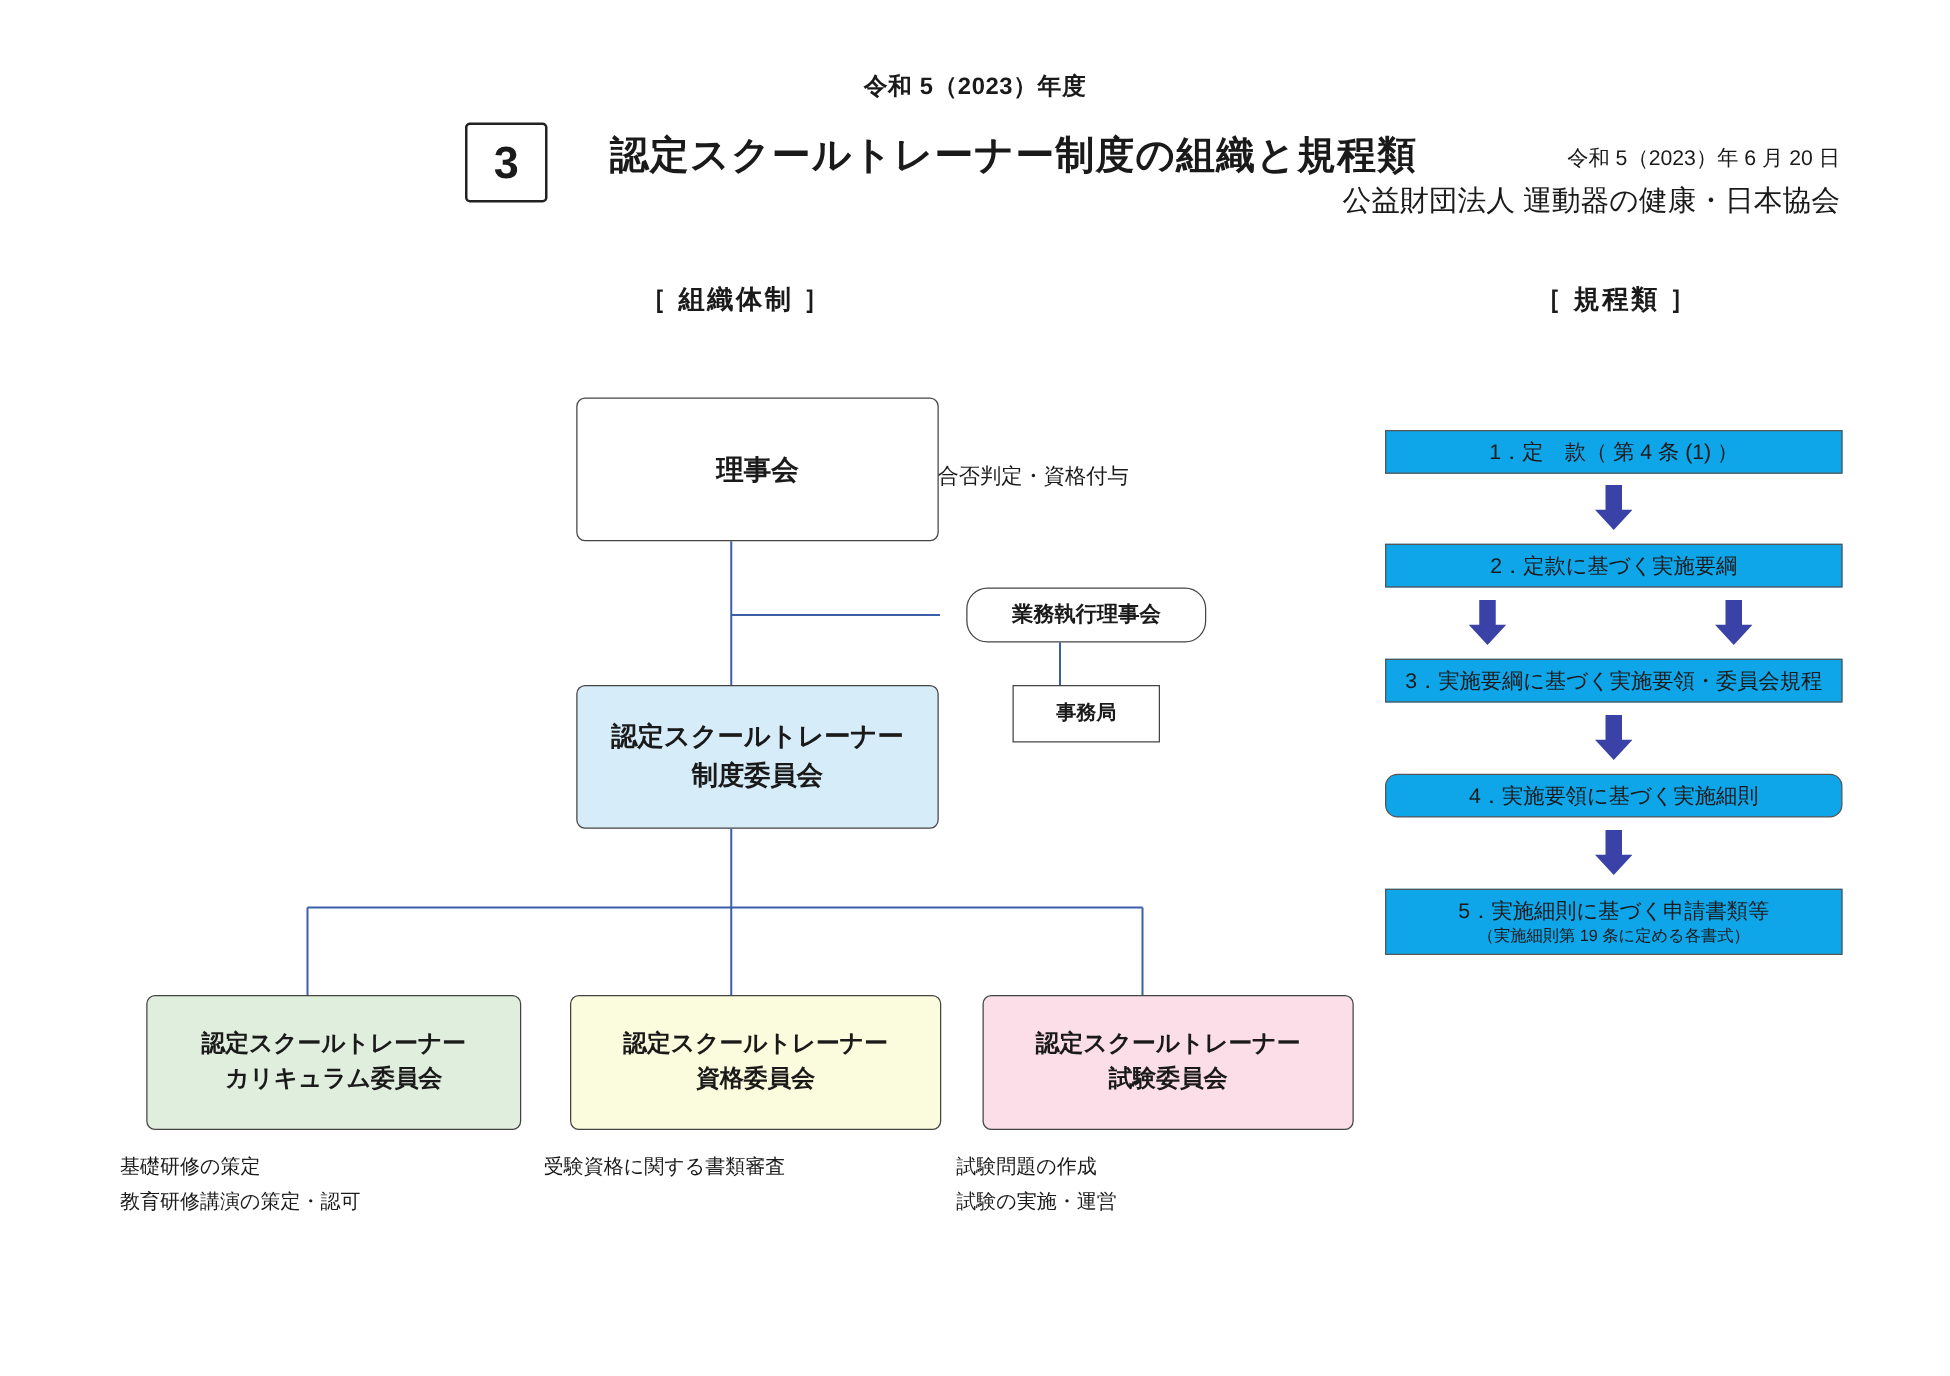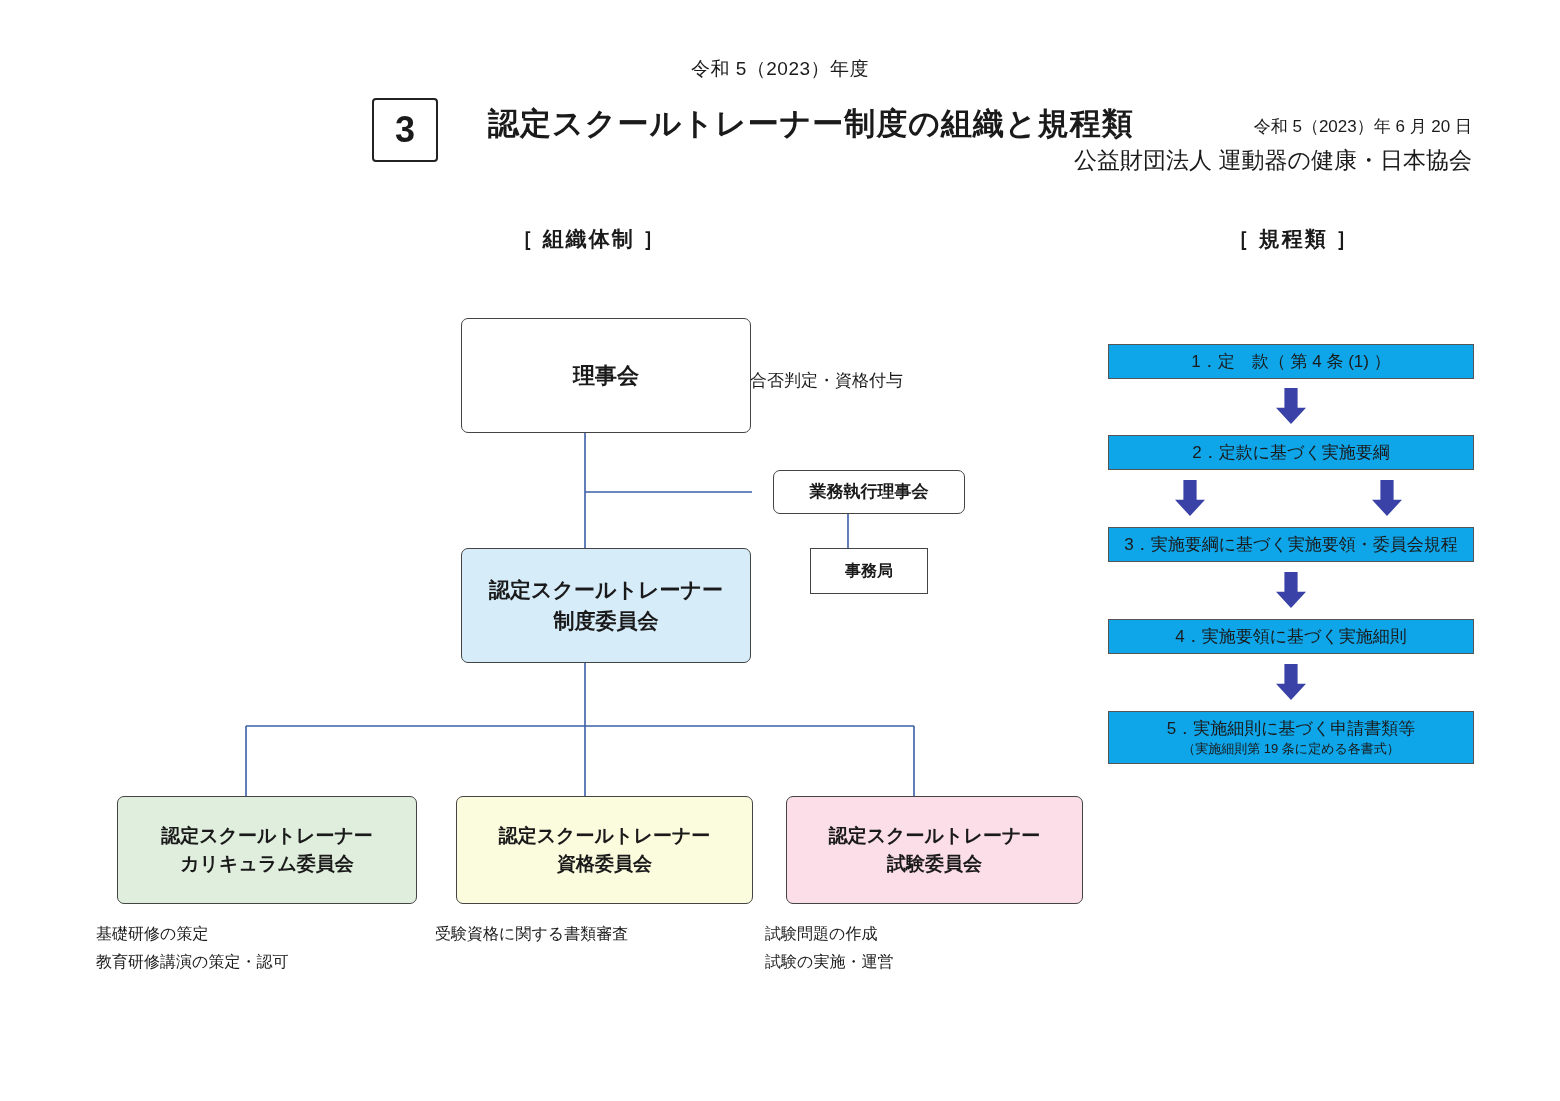--- a/index.html
+++ b/index.html
@@ -17,21 +17,21 @@
   }
   .abs { position: absolute; }
 
   
   #fiscal-year {
     top: 56px;
     left: 0;
     width: 1560px;
     text-align: center;
     font-size: 19px;
-    font-weight: normal;
+    font-weight: bold;
     letter-spacing: 0.5px;
   }
   #slide-number-box {
     top: 98px;
     left: 372px;
     width: 62px;
     height: 60px;
     border: 2px solid #222;
     border-radius: 4px;
     display: flex;
@@ -86,21 +86,21 @@
     margin-left: 21px;
   }
   #node-board {
     top: 318px; left: 440px; width: 290px; height: 115px;
     font-size: 22px;
     border-radius: 7px;
   }
   #node-exec {
     top: 470px; left: 752px; width: 192px; height: 44px;
     font-size: 17px;
-    border-radius: 7px;
+    border-radius: 17px;
   }
   #node-office {
     top: 548px; left: 789px; width: 118px; height: 46px;
     font-size: 16px;
     border-radius: 0;
   }
   #node-system {
     top: 548px; left: 440px; width: 290px; height: 115px;
     font-size: 21px;
     background: #d6ecf9;
@@ -154,21 +154,21 @@
     align-items: center;
     justify-content: center;
     line-height: 1.4;
     left: 1108px;
     width: 366px;
   }
   .rule-sub { font-size: 13px; }
   #rule-1 { top: 344px; height: 35px; }
   #rule-2 { top: 435px; height: 35px; }
   #rule-3 { top: 527px; height: 35px; }
-  #rule-4 { top: 619px; height: 35px; }
+  #rule-4 { top: 619px; height: 35px; border-radius: 10px; }
   #rule-5 { top: 711px; height: 53px; }
 
   .arrow {
     width: 30px;
     height: 36px;
     background: #3a42a8;
     clip-path: polygon(28% 0, 72% 0, 72% 55%, 100% 55%, 50% 100%, 0 55%, 28% 55%);
   }
   #arrow-1 { top: 388px; left: 1276px; }
   #arrow-2a { top: 480px; left: 1175px; }

